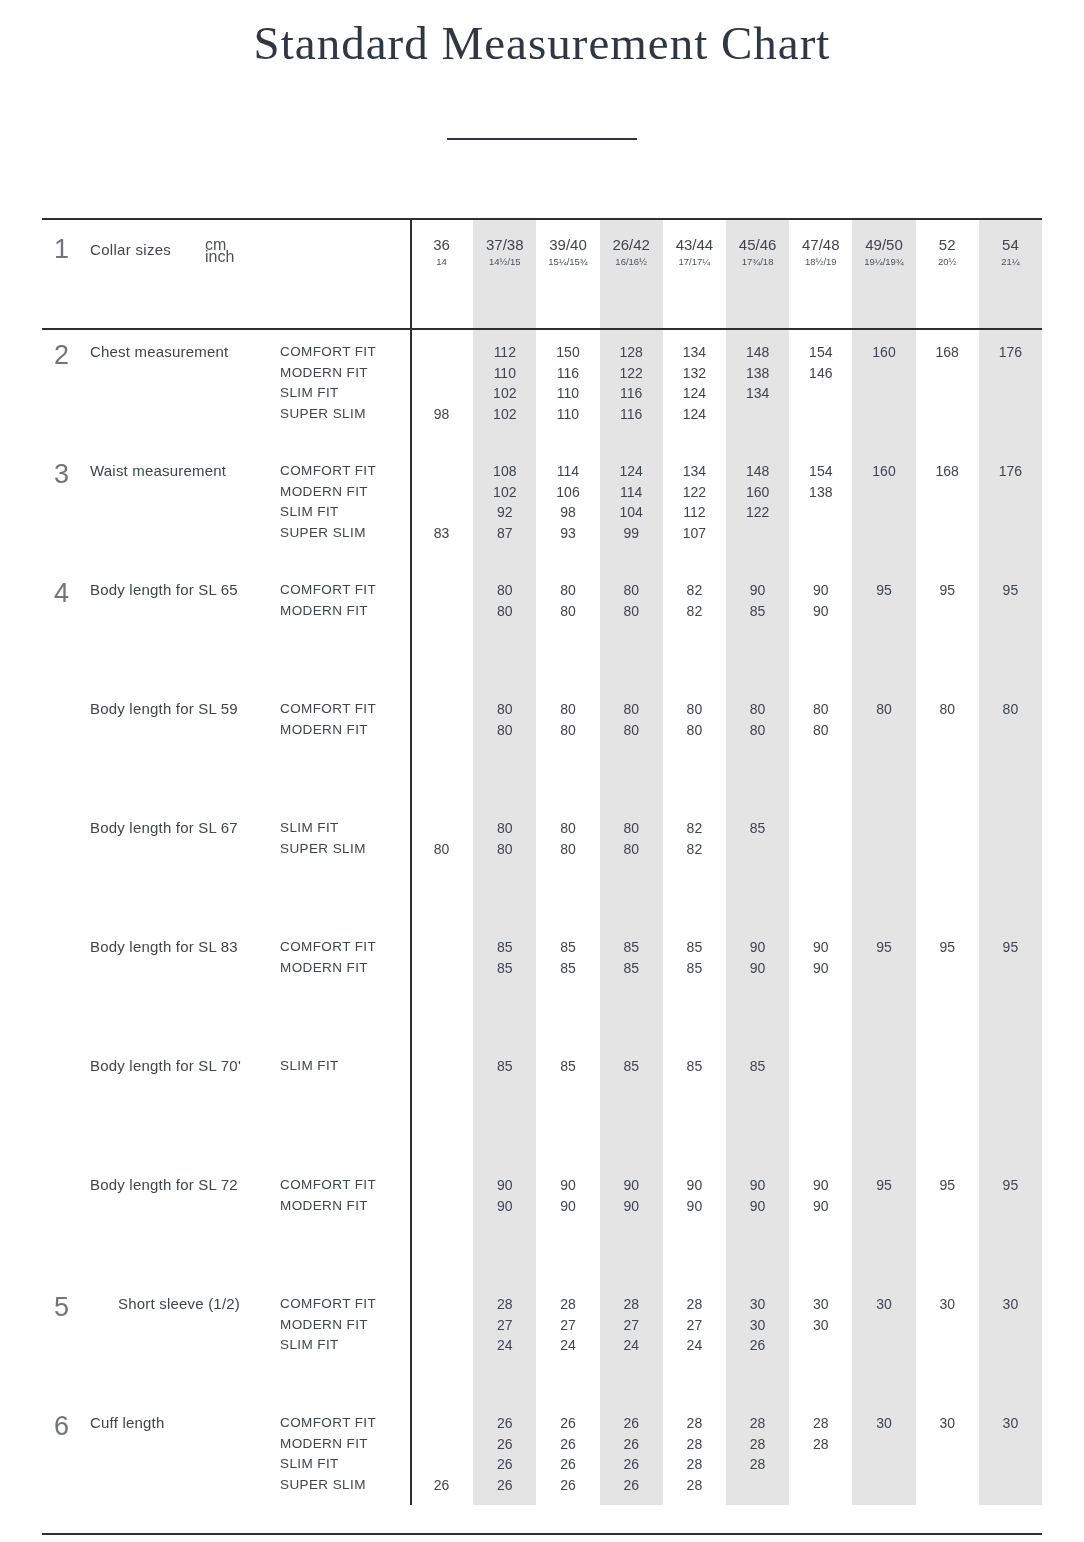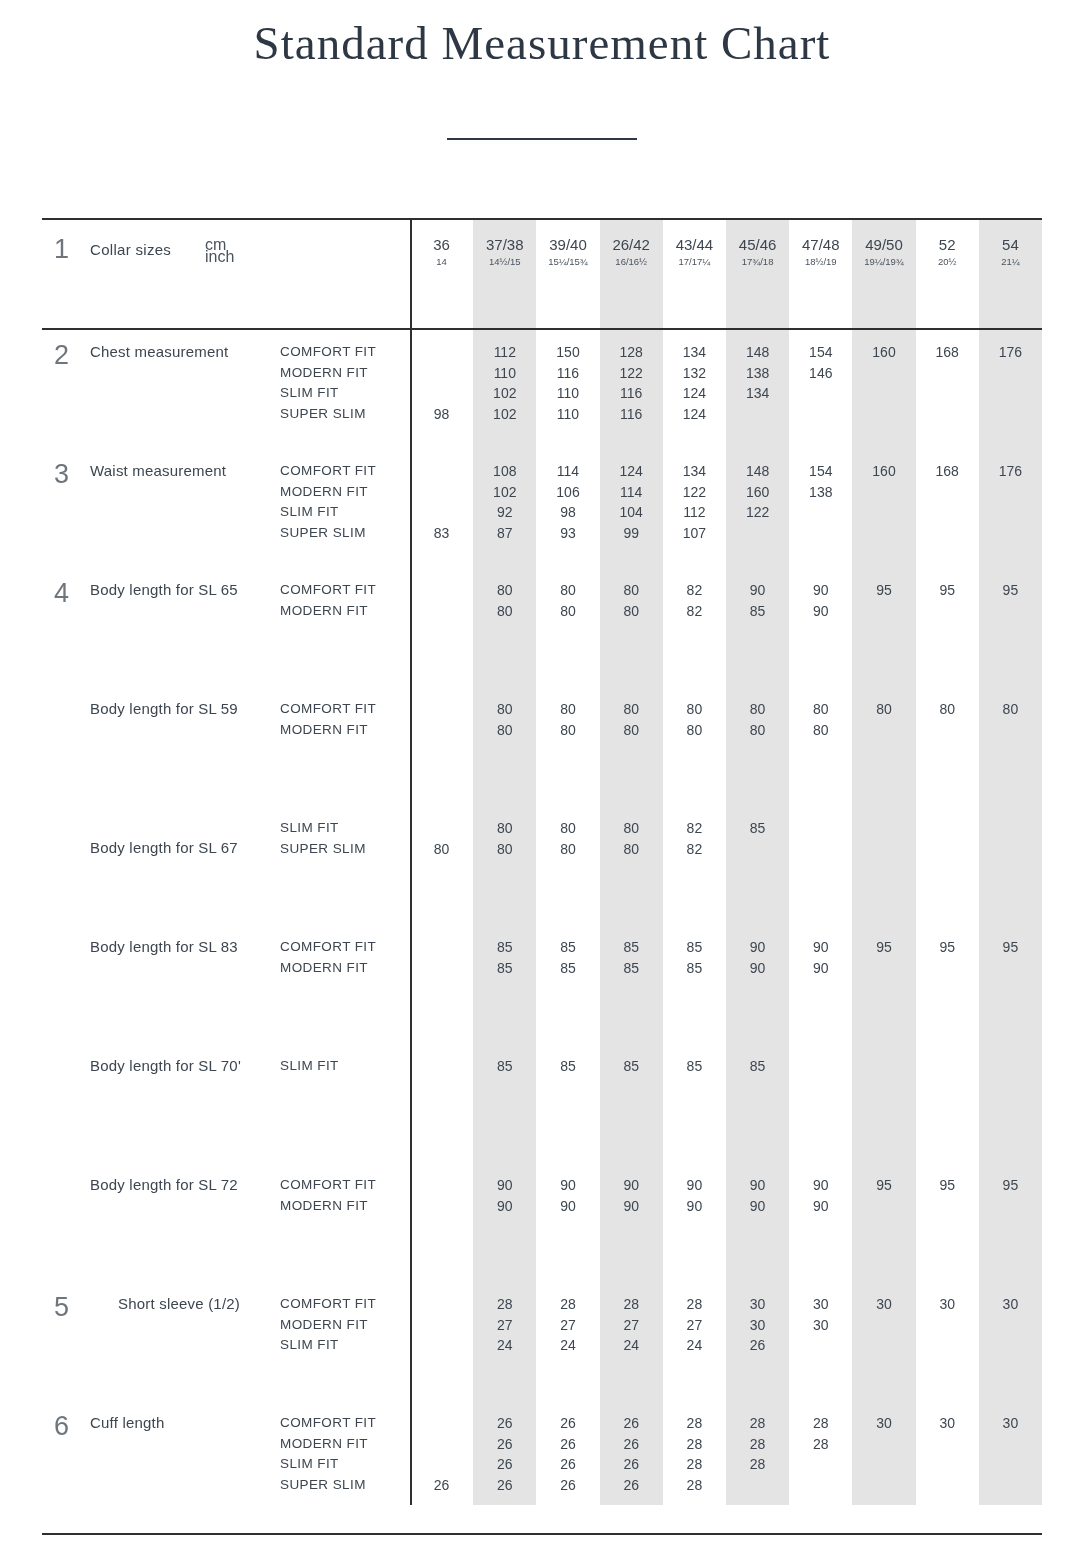--- a/index.html
+++ b/index.html
@@ -288,21 +288,21 @@
         <div class="val" style="grid-area: 2 / 7;">80</div>
         <div class="val" style="grid-area: 2 / 8;">80</div>
         <div class="val" style="grid-area: 2 / 9;">80</div>
         <div class="val" style="grid-area: 2 / 10;">80</div>
         <div class="val" style="grid-area: 2 / 11;"></div>
         <div class="val" style="grid-area: 2 / 12;"></div>
         <div class="val" style="grid-area: 2 / 13;"></div>
       </div>
       <div class="group">
         <div class="row-number" style="grid-area: 1 / 1;"></div>
-        <div class="group-label" style="grid-area: 1 / 2; margin-top: 20px;">Body length for SL 67</div>
+        <div class="group-label" style="grid-area: 1 / 2;">Body length for SL 67</div>
         <div class="fit-label" style="grid-area: 1 / 3;">SLIM FIT</div>
         <div class="val" style="grid-area: 1 / 4;"></div>
         <div class="val" style="grid-area: 1 / 5;">80</div>
         <div class="val" style="grid-area: 1 / 6;">80</div>
         <div class="val" style="grid-area: 1 / 7;">80</div>
         <div class="val" style="grid-area: 1 / 8;">82</div>
         <div class="val" style="grid-area: 1 / 9;">85</div>
         <div class="val" style="grid-area: 1 / 10;"></div>
         <div class="val" style="grid-area: 1 / 11;"></div>
         <div class="val" style="grid-area: 1 / 12;"></div>

